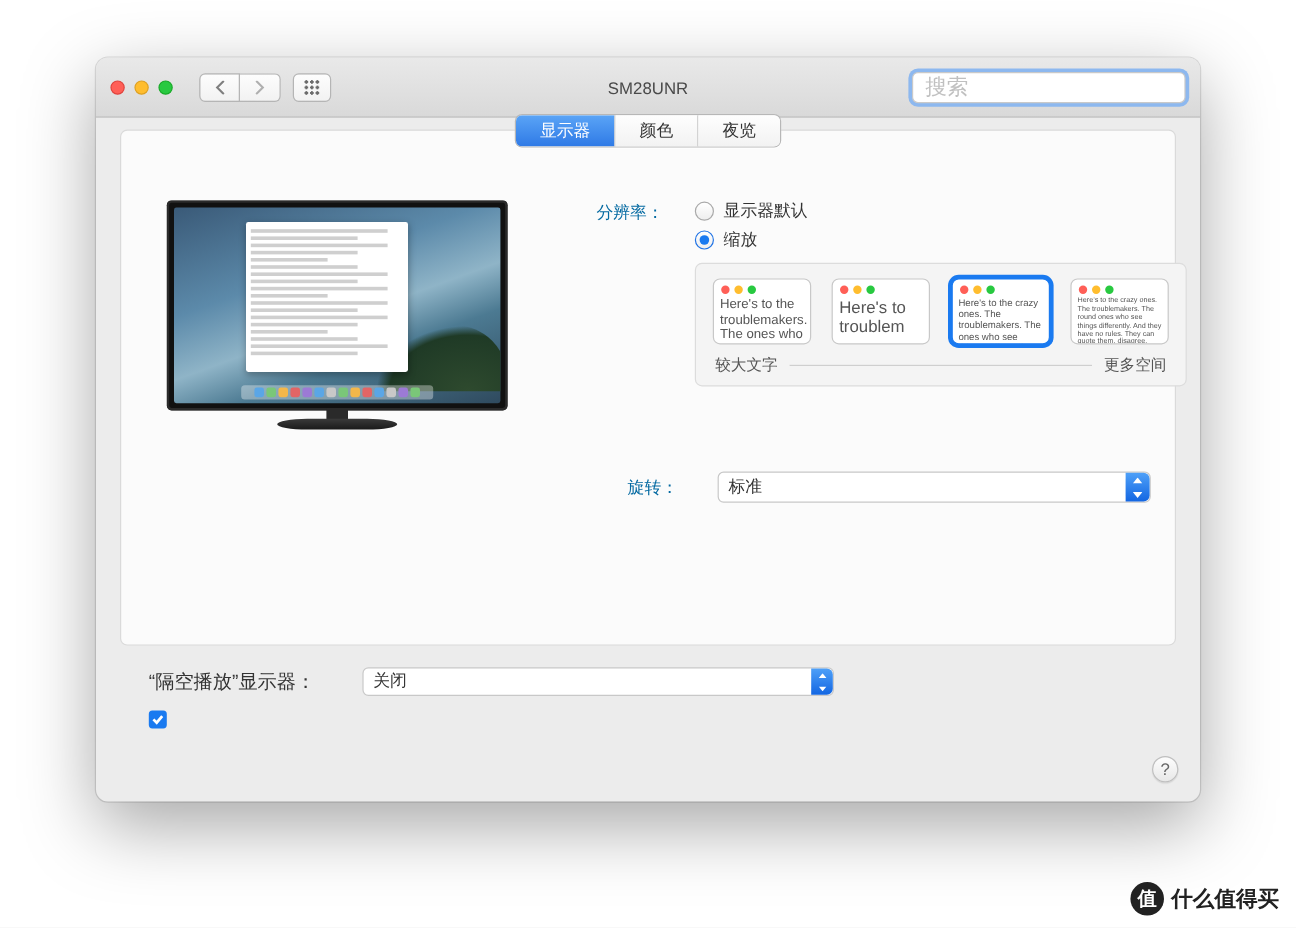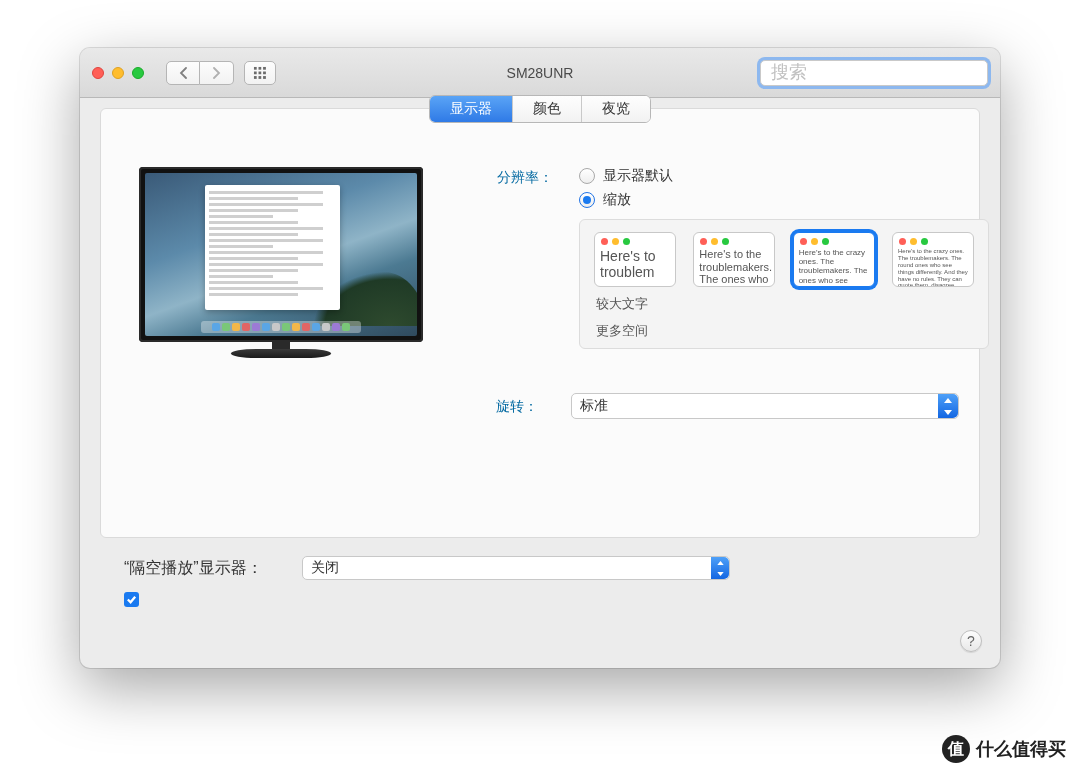--- a/index.html
+++ b/index.html
@@ -115,43 +115,43 @@
     background:#f4f4f4; border:1px solid #dcdcdc; border-radius:6px;
     padding: 12px 14px 8px; width: 410px;
   }
   .thumbs { display:flex; gap:16px; justify-content:space-between;}
   .thumb { width:82px; border:1px solid #c8c8c8; border-radius:6px; background:#fff; overflow:hidden;
     display:flex; flex-direction:column; }
   .thumb.sel { box-shadow: 0 0 0 3px #1a7af0; border-color:#1a7af0; }
   .thumb .dots { display:flex; gap:4px; padding:5px 6px 3px; }
   .thumb .dots span { width:7px; height:7px; border-radius:50%; }
   .thumb .txt { padding: 0 5px 5px; color:#555; line-height:1.15; overflow:hidden; height:38px;}
-  .scale-labels { display:flex; justify-content:space-between; font-size:13px; color:#555; margin-top:8px; padding:0 2px;flex-direction:column;}
+  .scale-labels { display:flex; justify-content:space-between; font-size:13px; color:#555; margin-top:8px; padding:0 2px;}
   .scale-labels .line { flex:1; height:1px; background:#cfcfcf; margin: 9px 10px 0;}
 
-  .rot-row { position:absolute; left:372px; top:284px; right:20px; display:flex; align-items:center;}
+  .rot-row { position:absolute; left:399px; top:284px; right:20px; display:flex; align-items:center;}
   .select {
     flex:1; height:26px; background:#fff; border:1px solid #c8c8c8;
     border-radius:5px; display:flex; align-items:center; padding:0 8px; font-size:14px; color:#333;
     position:relative;
   }
   .select .stepper {
     position:absolute; right:0; top:0; bottom:0; width:20px;
     background: linear-gradient(#4ea0f8,#1366e2); border-radius:0 5px 5px 0;
     display:flex; flex-direction:column;
   }
   .select .stepper div{ flex:1; display:flex; align-items:center; justify-content:center;}
   .select .stepper svg{ width:8px; height:5px; fill:#fff;}
 
   .bottom {
     padding: 18px 10px 0 24px;
   }
   .bot-row { display:flex; align-items:center; margin-bottom: 12px;}
   .bot-lbl { font-size:16px; color:#333; width:178px;}
-  .bot-sel { width:428px; height:24px; background:#fff; border:1px solid #c8c8c8; border-radius:5px;
+  .bot-sel { width:393px; height:24px; background:#fff; border:1px solid #c8c8c8; border-radius:5px;
     display:flex; align-items:center; padding:0 8px; font-size:14px; color:#333; position:relative;}
   .bot-sel .stepper { position:absolute; right:0; top:0; bottom:0; width:18px;
     background: linear-gradient(#4ea0f8,#1366e2); border-radius:0 5px 5px 0;
     display:flex; flex-direction:column;}
   .bot-sel .stepper div{flex:1;display:flex;align-items:center;justify-content:center;}
   .bot-sel .stepper svg{width:7px;height:4px;fill:#fff;}
 
   .check-row { display:flex; align-items:center; gap:8px; font-size:14px; color:#333;}
   .cb { width:15px; height:15px; border-radius:3px; background:#1a7af0; display:flex; align-items:center; justify-content:center;}
   .cb svg { width:11px; height:11px; stroke:#fff; stroke-width:2.5; fill:none;}
@@ -275,29 +275,29 @@
         </div>
 
         <div class="scale-box">
           <div class="thumbs" id="thumbs">
               <div class="thumb">
                 <div class="dots">
     <span style="background:#ff5f57"></span>
                   <span style="background:#ffbd2e"></span>
                   <span style="background:#28c940"></span>
                 </div>
-    <div class="txt" style="font-size:14px">Here's to troublem</div>
+    <div class="txt" style="font-size:11px">Here's to the troublemakers. The ones who</div>
               </div>
               <div class="thumb">
                 <div class="dots">
     <span style="background:#ff5f57"></span>
                   <span style="background:#ffbd2e"></span>
                   <span style="background:#28c940"></span>
                 </div>
-    <div class="txt" style="font-size:11px">Here's to the troublemakers. The ones who</div>
+    <div class="txt" style="font-size:14px">Here's to troublem</div>
               </div>
               <div class="thumb sel">
                 <div class="dots">
     <span style="background:#ff5f57"></span>
                   <span style="background:#ffbd2e"></span>
                   <span style="background:#28c940"></span>
                 </div>
     <div class="txt" style="font-size:8px">Here's to the crazy ones. The troublemakers. The ones who see things differently. And they</div>
               </div>
               <div class="thumb">

